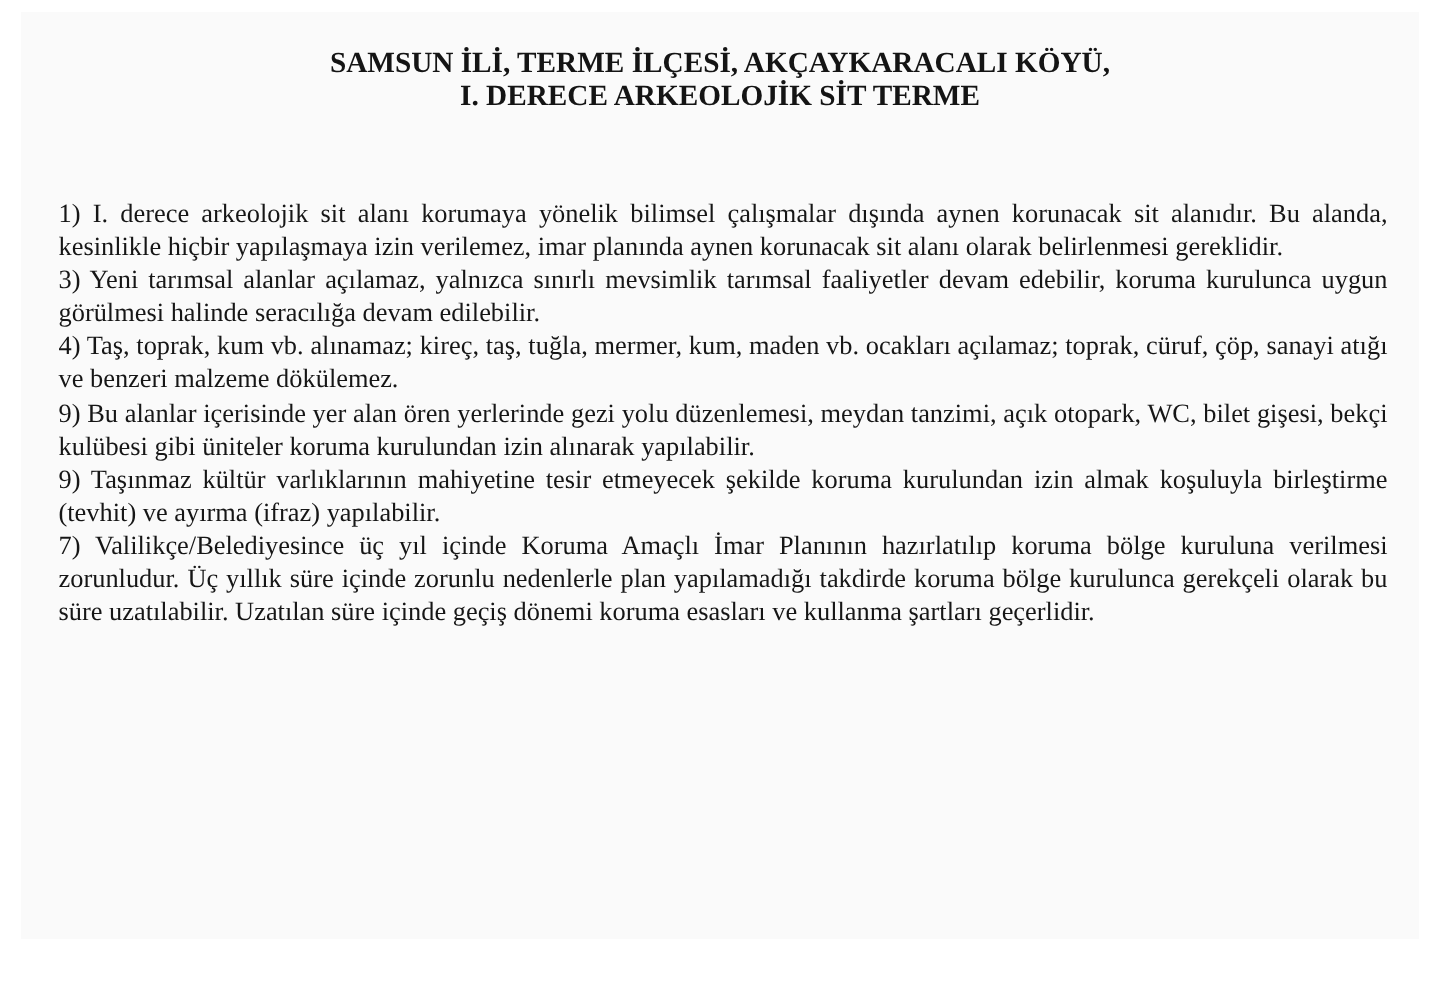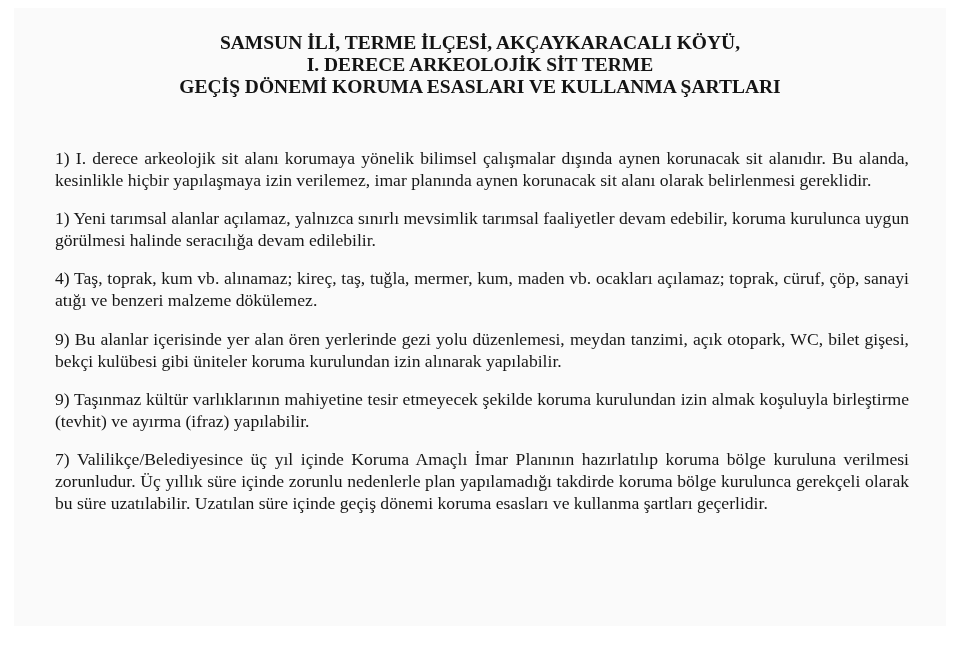--- a/index.html
+++ b/index.html
@@ -14,33 +14,32 @@
     font-family: "Liberation Serif", serif; font-weight: bold;
     font-size: 19.5px; line-height: 22px; color: #141414;
   }
   .title div { white-space: nowrap; }
   .body-text {
     position: absolute; left: 39px; top: 131px; width: 886px;
     font-family: "Liberation Serif", serif;
     font-size: 17.6px; line-height: 22.1px; color: #161616;
     text-align: justify;
   }
-  .para { margin: 16px; }
+  .para { margin: 0; }
 </style>
 </head>
 <body>
 
 <div class="paper"></div>
 
 <div class="title">
   <div>SAMSUN İLİ, TERME İLÇESİ, AKÇAYKARACALI KÖYÜ,</div>
   <div>I. DERECE ARKEOLOJİK SİT TERME</div>
-  <div>GEÇİŞ DÖNEMİ KORUMA ESASLARI VE KULLANMA ŞARTLARI</div>
 </div>
 
 <div class="body-text">
   <p class="para">1) I. derece arkeolojik sit alanı korumaya yönelik bilimsel çalışmalar dışında aynen korunacak sit alanıdır. Bu alanda, kesinlikle hiçbir yapılaşmaya izin verilemez, imar planında aynen korunacak sit alanı olarak belirlenmesi gereklidir.</p>
-  <p class="para">1) Yeni tarımsal alanlar açılamaz, yalnızca sınırlı mevsimlik tarımsal faaliyetler devam edebilir, koruma kurulunca uygun görülmesi halinde seracılığa devam edilebilir.</p>
+  <p class="para">3) Yeni tarımsal alanlar açılamaz, yalnızca sınırlı mevsimlik tarımsal faaliyetler devam edebilir, koruma kurulunca uygun görülmesi halinde seracılığa devam edilebilir.</p>
   <p class="para">4) Taş, toprak, kum vb. alınamaz; kireç, taş, tuğla, mermer, kum, maden vb. ocakları açılamaz; toprak, cüruf, çöp, sanayi atığı ve benzeri malzeme dökülemez.</p>
   <p class="para">9) Bu alanlar içerisinde yer alan ören yerlerinde gezi yolu düzenlemesi, meydan tanzimi, açık otopark, WC, bilet gişesi, bekçi kulübesi gibi üniteler koruma kurulundan izin alınarak yapılabilir.</p>
   <p class="para">9) Taşınmaz kültür varlıklarının mahiyetine tesir etmeyecek şekilde koruma kurulundan izin almak koşuluyla birleştirme (tevhit) ve ayırma (ifraz) yapılabilir.</p>
   <p class="para">7) Valilikçe/Belediyesince üç yıl içinde Koruma Amaçlı İmar Planının hazırlatılıp koruma bölge kuruluna verilmesi zorunludur. Üç yıllık süre içinde zorunlu nedenlerle plan yapılamadığı takdirde koruma bölge kurulunca gerekçeli olarak bu süre uzatılabilir. Uzatılan süre içinde geçiş dönemi koruma esasları ve kullanma şartları geçerlidir.</p>
 </div>
 
 </body></html>

